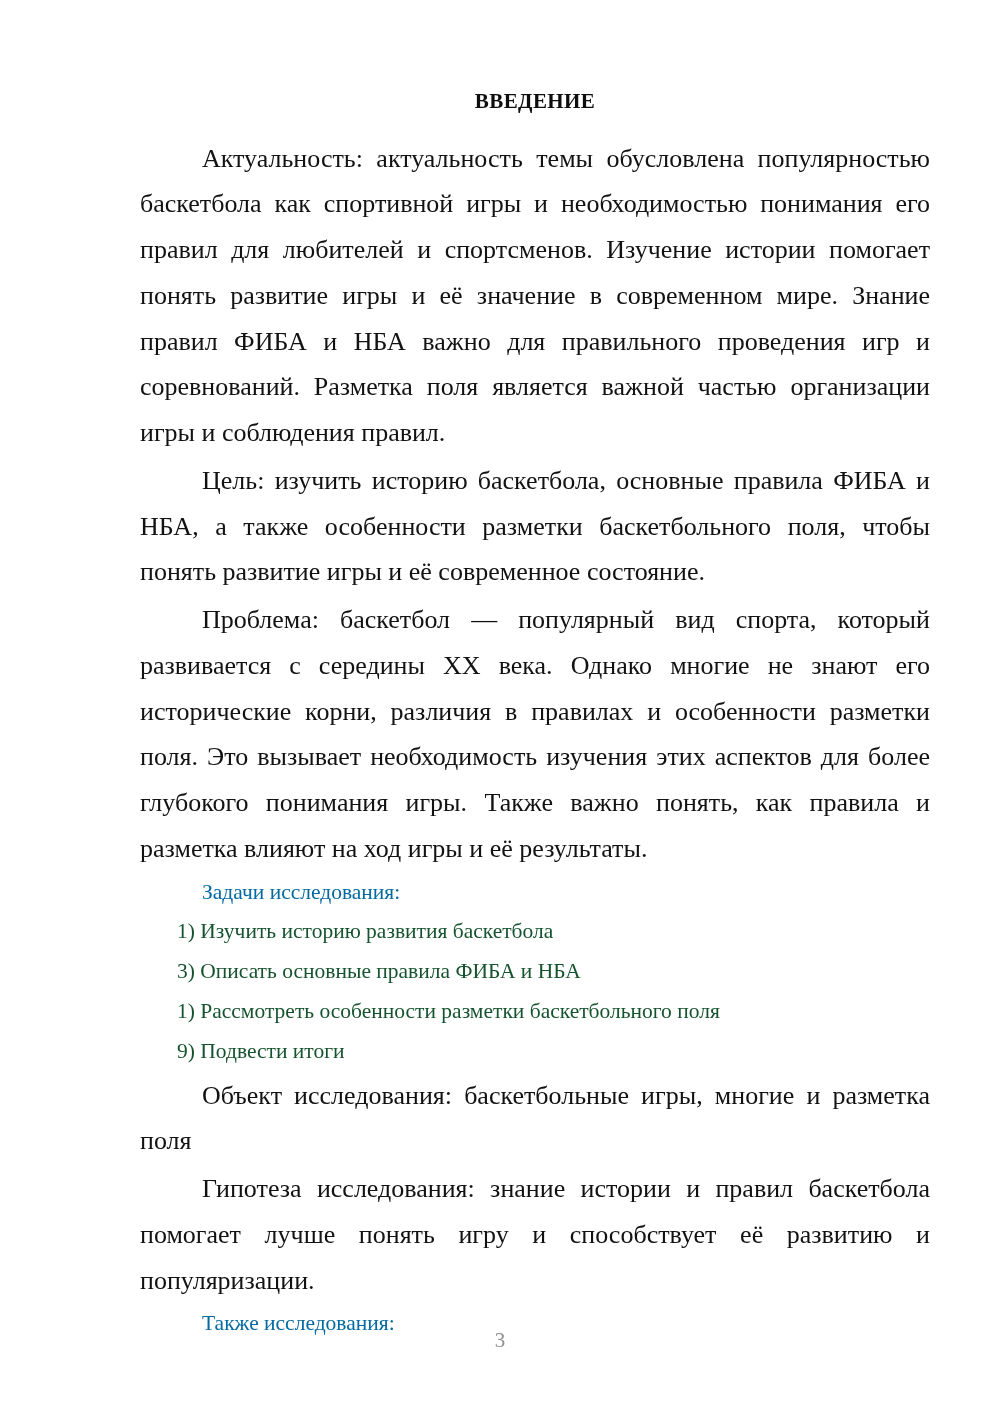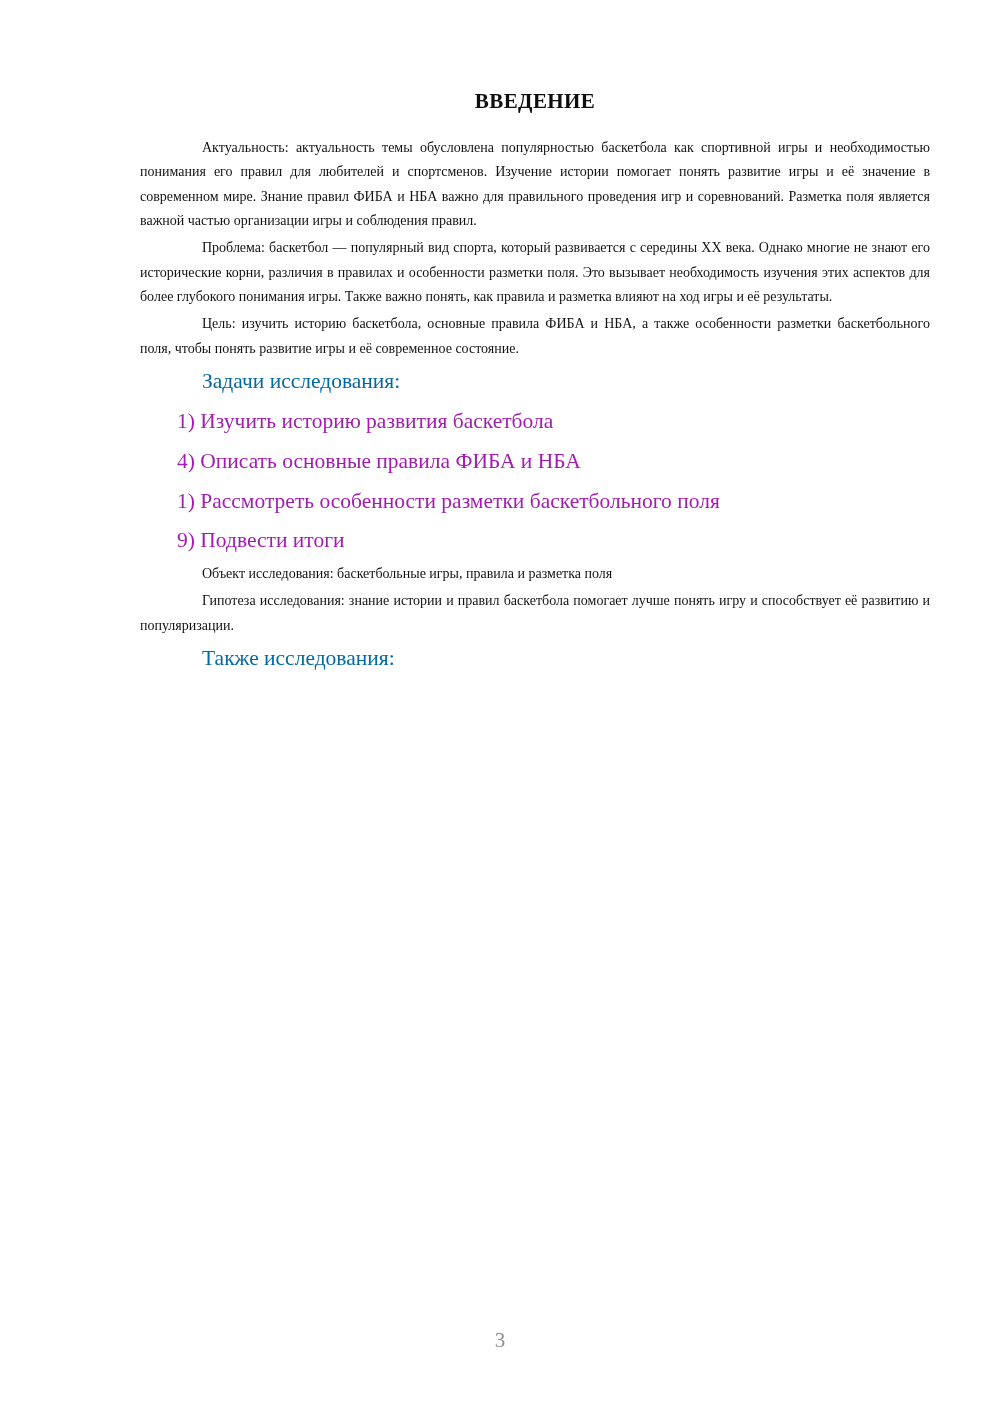--- a/index.html
+++ b/index.html
@@ -38,21 +38,21 @@
     font-size: 21px;
     font-weight: bold;
     text-align: center;
     letter-spacing: 0.4px;
     line-height: 1.5;
     margin: 0 0 18px 0;
     color: #0e0e0e;
   }
 
   .para {
-    font-size: 14px;
+    font-size: 26px;
     line-height: 1.76;
     text-align: justify;
     text-justify: inter-word;
     text-indent: 62px;
     margin: 0 0 2px 0;
     color: #121212;
     hyphens: none;
   }
 
   .list-block {
@@ -60,21 +60,21 @@
     padding: 0;
     list-style: none;
   }
 
   .list-item {
     font-size: 21.5px;
     line-height: 1.76;
     text-align: left;
     margin: 0 0 2px 0;
     padding-left: 37px;
-    color: #a21caf;
+    color: #14532d;
   }
 
   .label-line {
     font-size: 21.5px;
     line-height: 1.76;
     text-align: left;
     text-indent: 62px;
     margin: 0 0 2px 0;
     color: #0369a1;
   }
@@ -95,34 +95,34 @@
 <body>
 
 <div class="page">
 
   <div class="content">
 
     <h1 class="doc-title">ВВЕДЕНИЕ</h1>
 
     <p class="para">Актуальность: актуальность темы обусловлена популярностью баскетбола как спортивной игры и необходимостью понимания его правил для любителей и спортсменов. Изучение истории помогает понять развитие игры и её значение в современном мире. Знание правил ФИБА и НБА важно для правильного проведения игр и соревнований. Разметка поля является важной частью организации игры и соблюдения правил.</p>
 
+    <p class="para">Цель: изучить историю баскетбола, основные правила ФИБА и НБА, а также особенности разметки баскетбольного поля, чтобы понять развитие игры и её современное состояние.</p>
+
     <p class="para">Проблема: баскетбол — популярный вид спорта, который развивается с середины XX века. Однако многие не знают его исторические корни, различия в правилах и особенности разметки поля. Это вызывает необходимость изучения этих аспектов для более глубокого понимания игры. Также важно понять, как правила и разметка влияют на ход игры и её результаты.</p>
-
-    <p class="para">Цель: изучить историю баскетбола, основные правила ФИБА и НБА, а также особенности разметки баскетбольного поля, чтобы понять развитие игры и её современное состояние.</p>
 
     <p class="label-line">Задачи исследования:</p>
 
     <ul class="list-block">
       <li class="list-item">1) Изучить историю развития баскетбола</li>
-      <li class="list-item">4) Описать основные правила ФИБА и НБА</li>
+      <li class="list-item">3) Описать основные правила ФИБА и НБА</li>
       <li class="list-item">1) Рассмотреть особенности разметки баскетбольного поля</li>
       <li class="list-item">9) Подвести итоги</li>
     </ul>
 
-    <p class="para">Объект исследования: баскетбольные игры, правила и разметка поля</p>
+    <p class="para">Объект исследования: баскетбольные игры, многие и разметка поля</p>
 
 
     <p class="para">Гипотеза исследования: знание истории и правил баскетбола помогает лучше понять игру и способствует её развитию и популяризации.</p>
 
     <p class="label-line">Также исследования:</p>
 
   </div>
 
   <div class="page-number">3</div>
 

